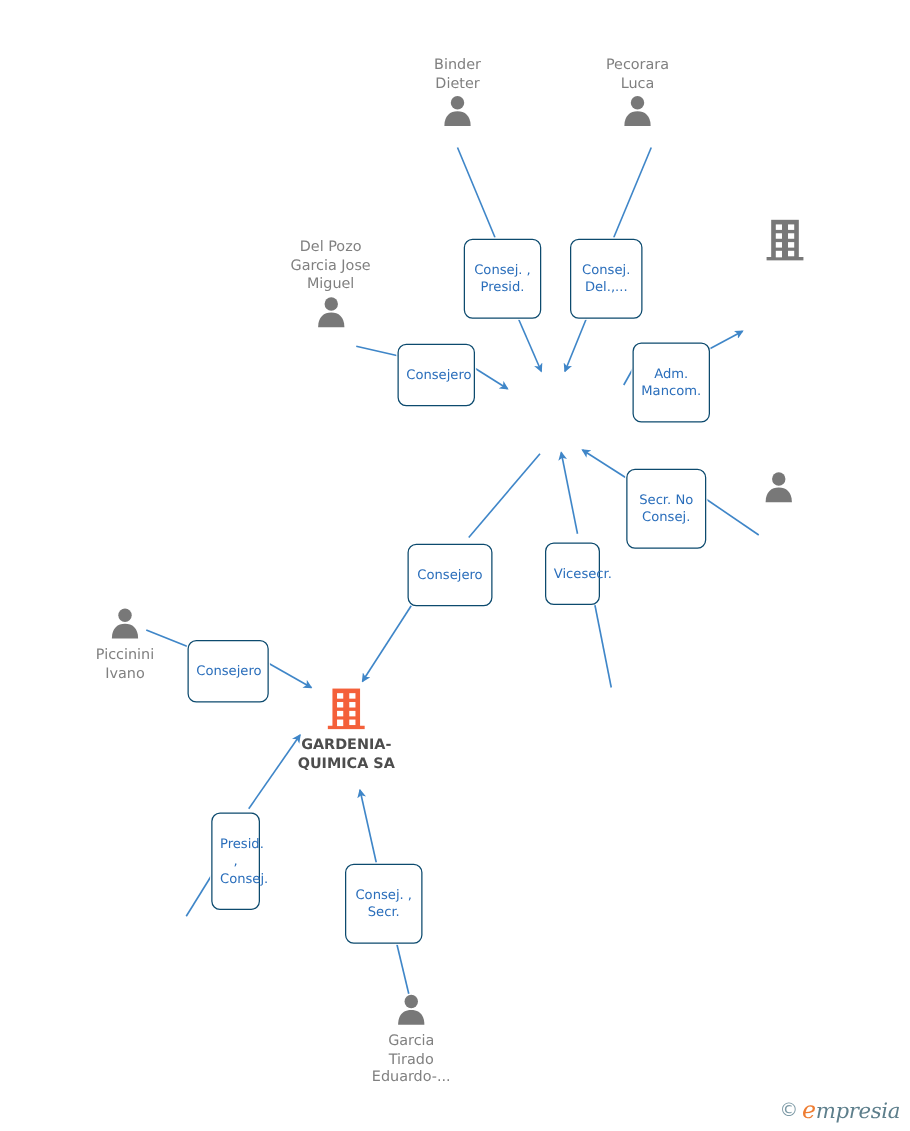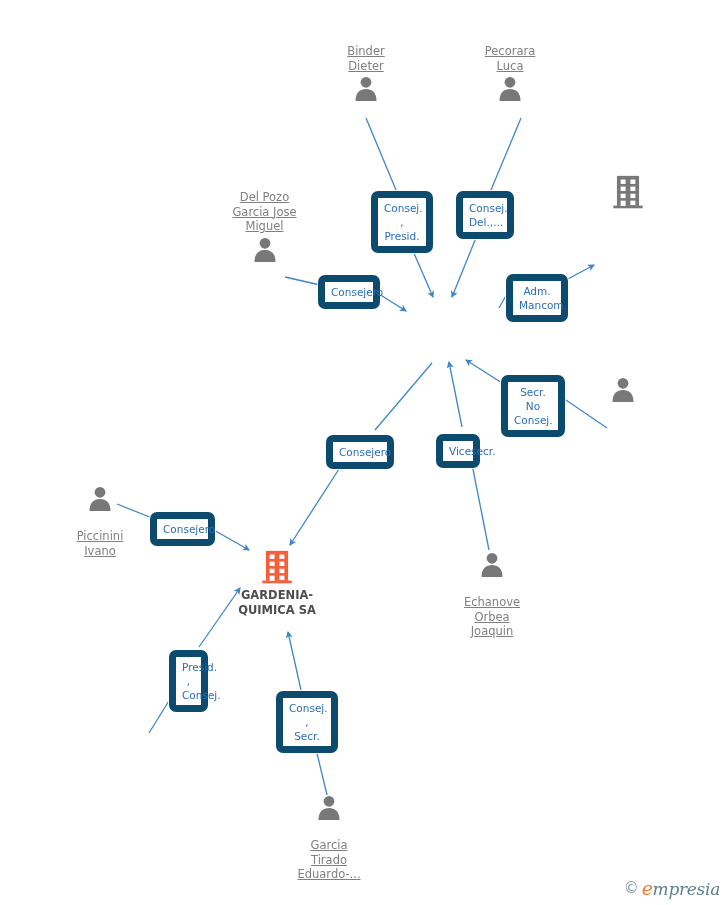--- a/index.html
+++ b/index.html
@@ -23,47 +23,46 @@
     display:block;margin:0 auto;
     width:30px;height:30px;
   }
   .person .label{
     display:block;
     font-size:11.5px;
     line-height:14.5px;
     color:#808080;
     white-space:pre-line;
     letter-spacing:0px;
-    text-decoration:underline;
   }
   .person.label-top .label{margin-bottom:1px;}
-  .person.label-bottom .label{margin-top:15px;}
+  .person.label-bottom .label{margin-top:2px;}
 
   
   .company .glyph{display:block;margin:0 auto;width:34px;height:38px;}
   .company .label{
     display:block;font-size:11.5px;line-height:14.5px;white-space:pre-line;
   }
   .company.gray .label{color:#808080;}
   .company.orange .label{color:#4d4d4d;font-weight:bold;font-size:11.5px;}
   .company.label-top .label{margin-bottom:1px;}
   .company.label-bottom .label{margin-top:2px;}
 
   
   .badge{
     position:absolute;
     box-sizing:border-box;
-    border:7px solid #0c4a6e;
+    border:1px solid #0c4a6e;
     border-radius:7px;
     background:#ffffff;
     color:#2a6ebb;
     font-size:10.5px;
     line-height:14px;
     text-align:center;
-    padding:3px 6px;
+    padding:17px 6px;
     white-space:pre-line;
     box-shadow:0 0 0 1px rgba(255,255,255,0.9);
   }
 
   
   #watermark{
     position:absolute;right:8px;bottom:6px;
     display:flex;align-items:center;gap:3px;
     font-style:italic;
   }
@@ -196,29 +195,20 @@
         <rect x="6.8" y="14.2" width="3.5" height="3.1"></rect>
         <rect x="13.7" y="14.2" width="3.5" height="3.1"></rect>
         <rect x="6.8" y="19.1" width="3.5" height="3.7"></rect>
         <rect x="13.7" y="19.1" width="3.5" height="3.1"></rect>
       </g>
     </svg>
     <span class="label">GARDENIA-
 QUIMICA SA</span>
   </div>
 
-  <div class="node person label-bottom" style="left:452px;top:550px;width:80px;">
-    <svg class="glyph" viewBox="0 0 24 24">
-      <circle cx="12" cy="6.6" r="4.3" fill="#787878"></circle>
-      <path d="M3.6 21.5 C3.6 14.6 7.4 12 12 12 C16.6 12 20.4 14.6 20.4 21.5 Z" fill="#787878"></path>
-    </svg>
-    <span class="label">Echanove
-Orbea
-Joaquin</span>
-  </div>
 
 
   <div class="node person label-bottom" style="left:288px;top:793px;width:82px;">
     <svg class="glyph" viewBox="0 0 24 24">
       <circle cx="12" cy="6.6" r="4.3" fill="#787878"></circle>
       <path d="M3.6 21.5 C3.6 14.6 7.4 12 12 12 C16.6 12 20.4 14.6 20.4 21.5 Z" fill="#787878"></path>
     </svg>
     <span class="label">Garcia
 Tirado
 Eduardo-...</span>

